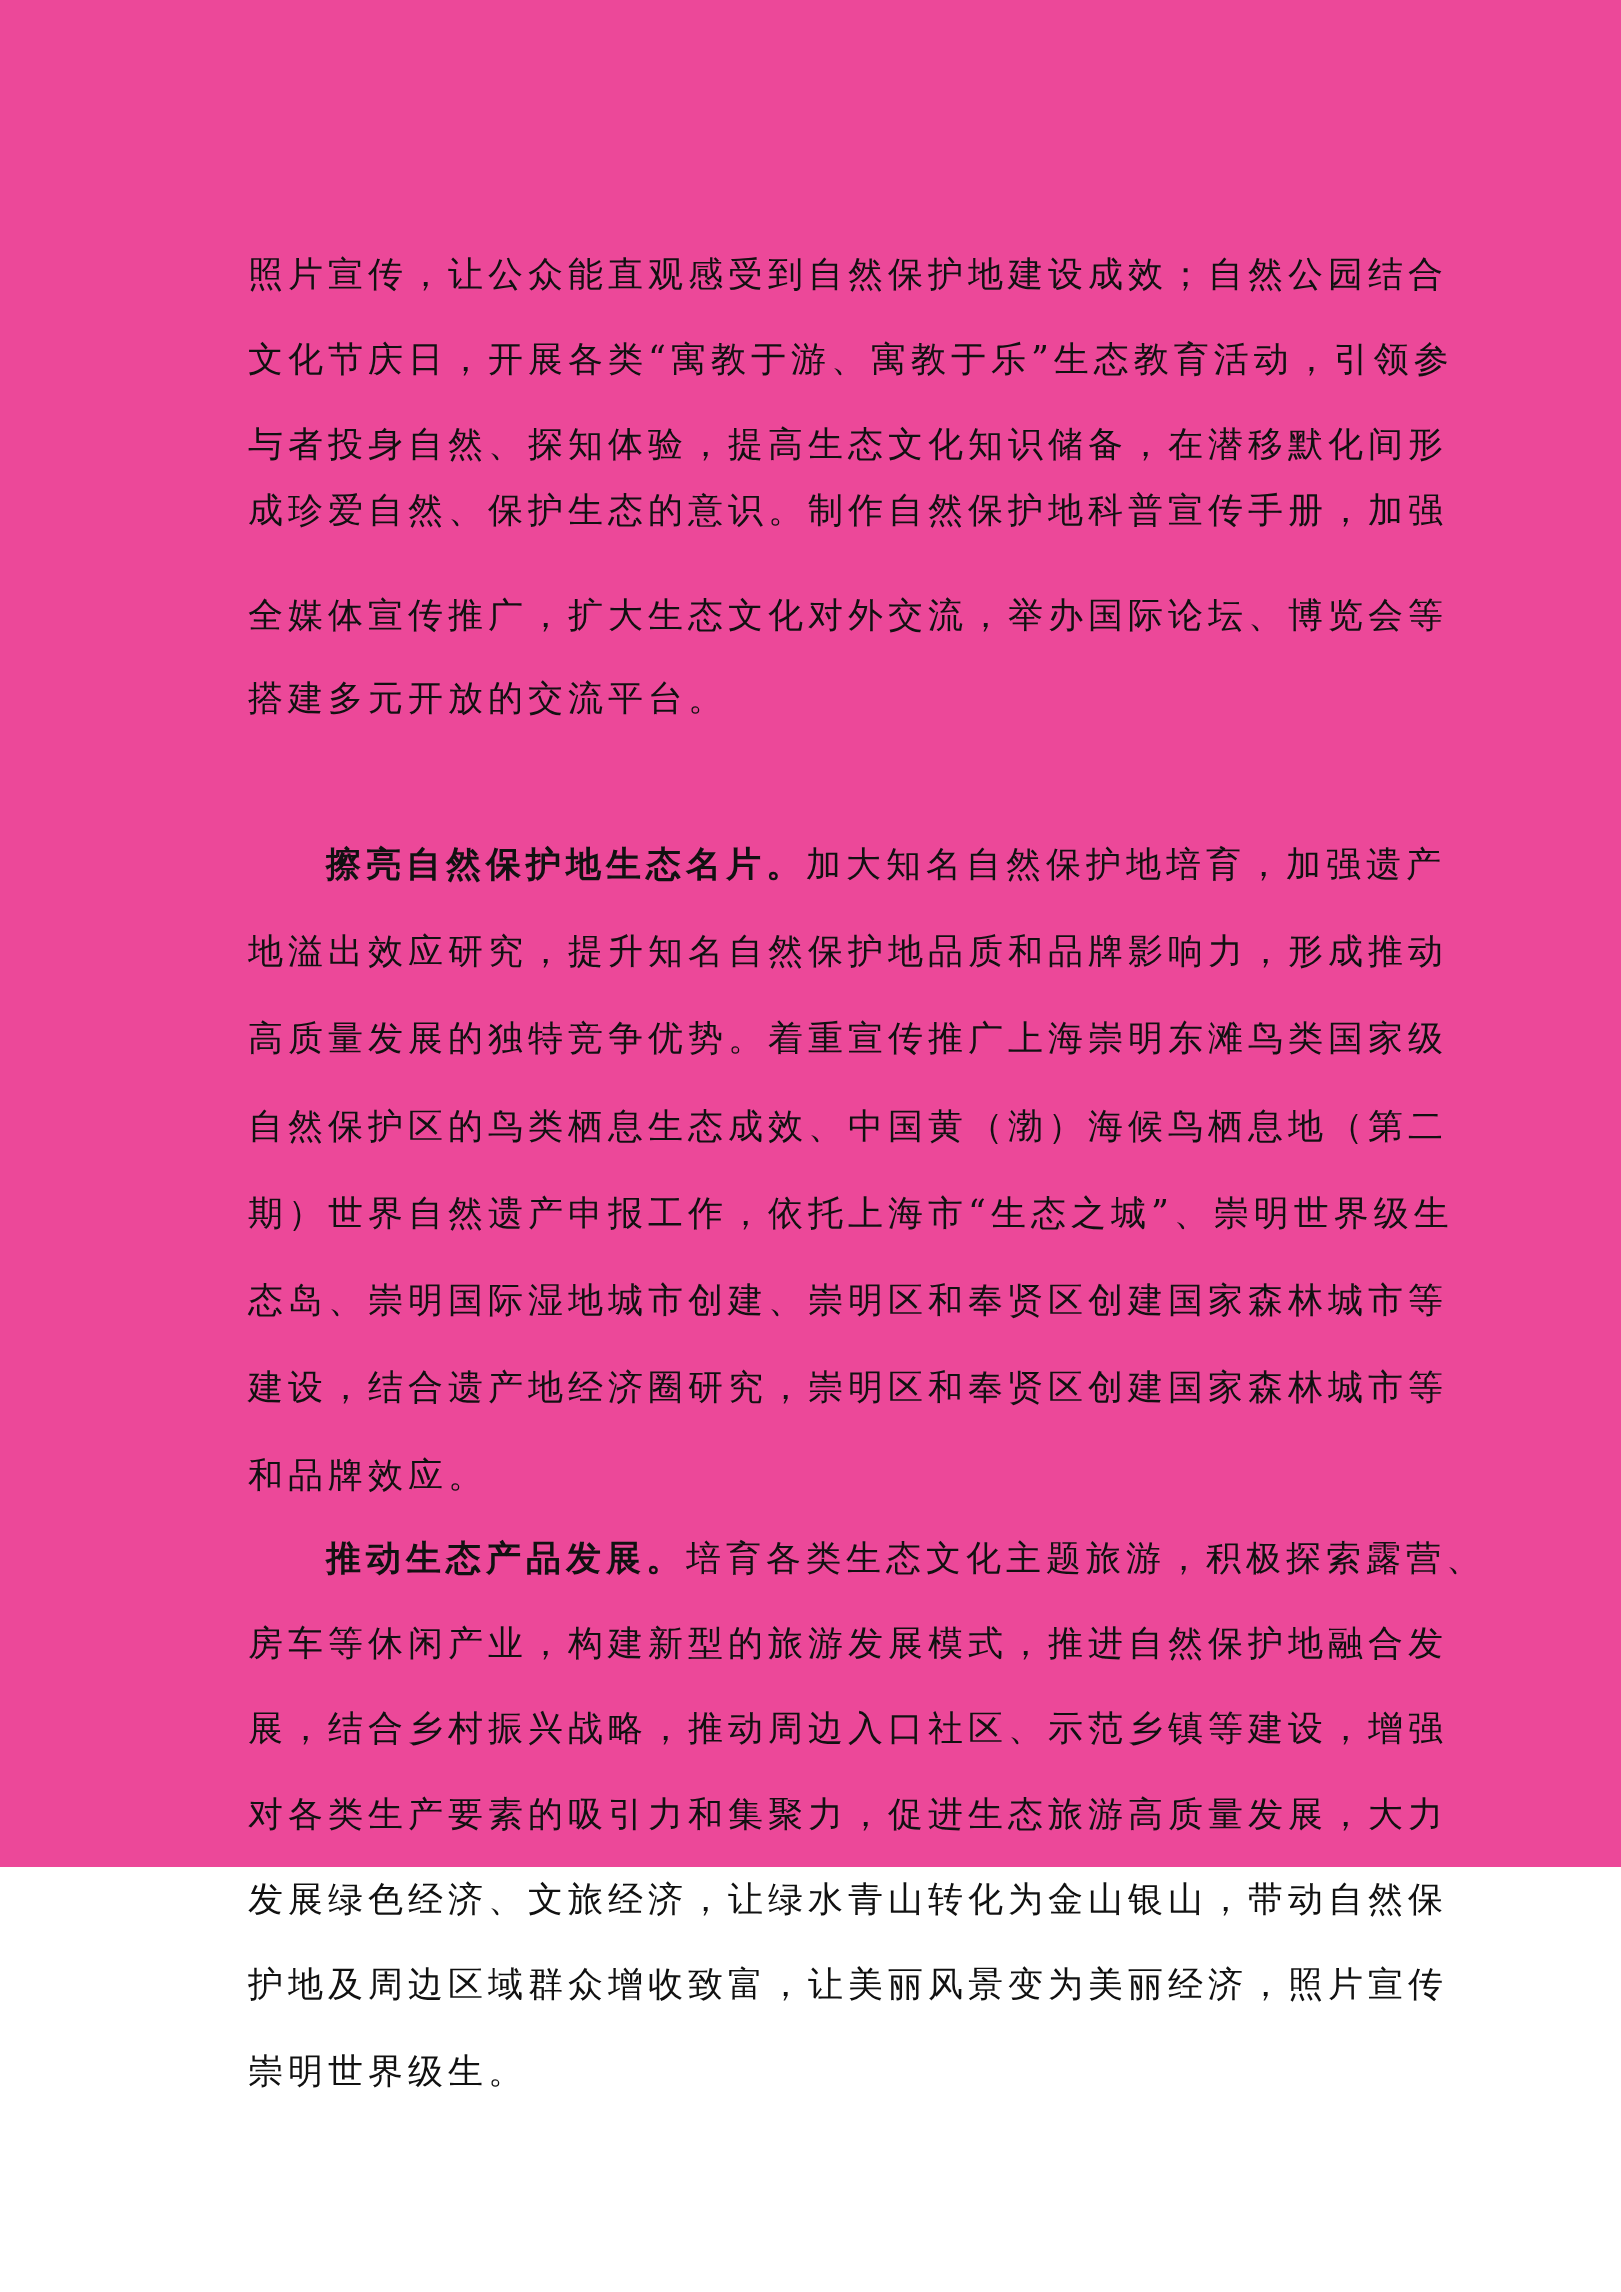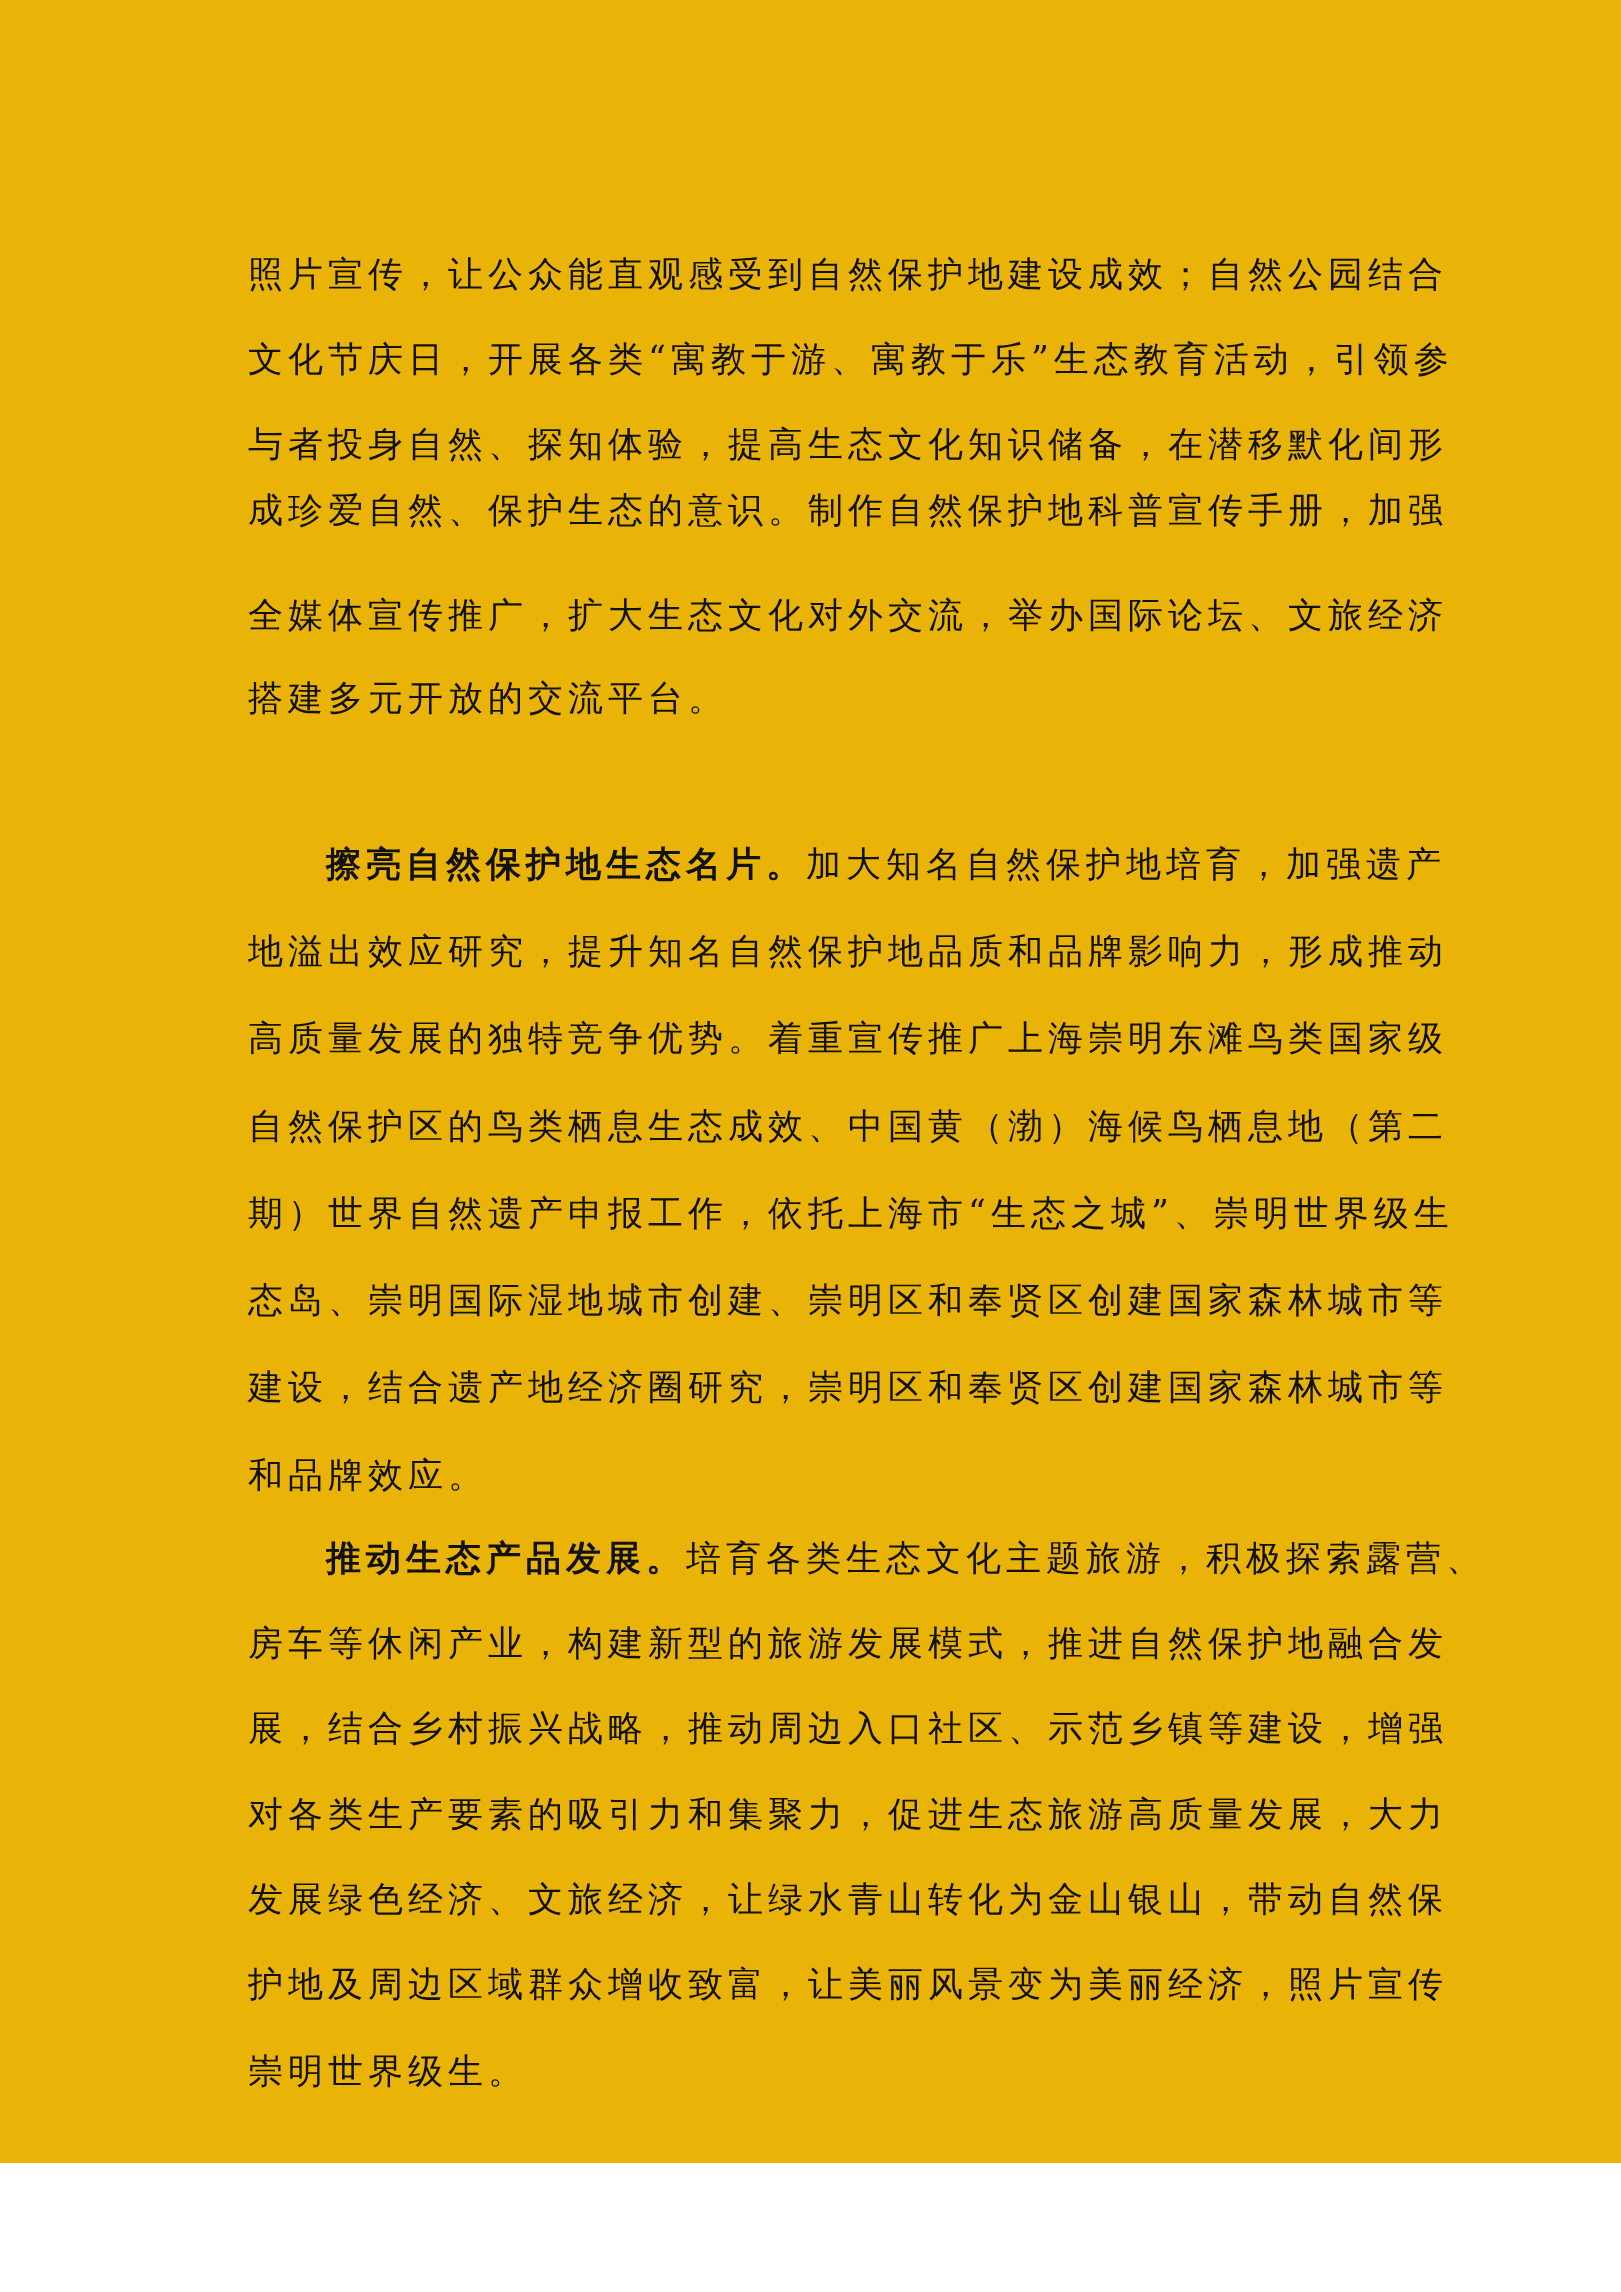--- a/index.html
+++ b/index.html
@@ -1,17 +1,17 @@
 <!DOCTYPE html>
 <html><head>
 <meta charset="utf-8">
 <style>
   html, body { margin: 0; padding: 0; background: #ffffff; }
   body { width: 1621px; height: 2293px; position: relative; overflow: hidden; }
-  .page { position: absolute; left: 0; top: 0; width: 1621px; height: 2163px; background: #eab308; text-decoration: underline; }
+  .page { position: absolute; left: 0; top: 0; width: 1621px; height: 1867px; background: #ec4899; text-decoration: underline; }
   .line {
     position: absolute;
     left: 248px;
     width: 1127px;
     height: 47px;
     line-height: 47px;
     font-family: "DejaVu Serif", "Liberation Serif", serif;
     font-size: 35px;
     color: #111111;
     white-space: nowrap;
@@ -46,21 +46,21 @@
 </head>
 <body>
 
 <div class="page">
 
   <div>
     <div class="line" style="top:251px">照片宣传，让公众能直观感受到自然保护地建设成效；自然公园结合</div>
     <div class="line" style="top:336px">文化节庆日，开展各类“寓教于游、寓教于乐”生态教育活动，引领参</div>
     <div class="line" style="top:421px">与者投身自然、探知体验，提高生态文化知识储备，在潜移默化间形</div>
     <div class="line" style="top:487px">成珍爱自然、保护生态的意识。制作自然保护地科普宣传手册，加强</div>
-    <div class="line" style="top:592px">全媒体宣传推广，扩大生态文化对外交流，举办国际论坛、文旅经济</div>
+    <div class="line" style="top:592px">全媒体宣传推广，扩大生态文化对外交流，举办国际论坛、博览会等</div>
     <div class="line last" style="top:675px">搭建多元开放的交流平台。</div>
   </div>
 
 
   <div>
     <div class="line indent" style="top:841px"><span class="lead">擦亮自然保护地生态名片。</span><span>加大知名自然保护地培育，加强遗产</span></div>
     <div class="line" style="top:928px">地溢出效应研究，提升知名自然保护地品质和品牌影响力，形成推动</div>
     <div class="line" style="top:1015px">高质量发展的独特竞争优势。着重宣传推广上海崇明东滩鸟类国家级</div>
     <div class="line" style="top:1103px">自然保护区的鸟类栖息生态成效、中国黄（渤）海候鸟栖息地（第二</div>
     <div class="line" style="top:1190px">期）世界自然遗产申报工作，依托上海市“生态之城”、崇明世界级生</div>

